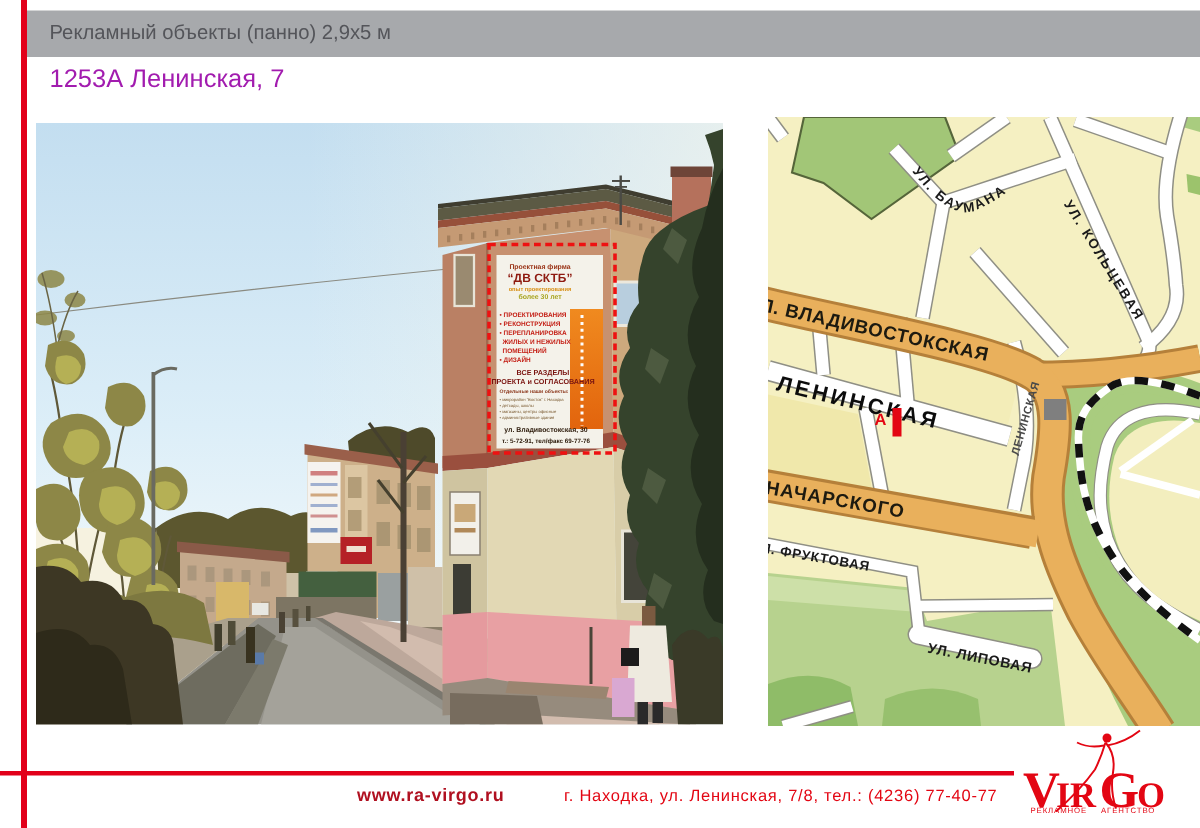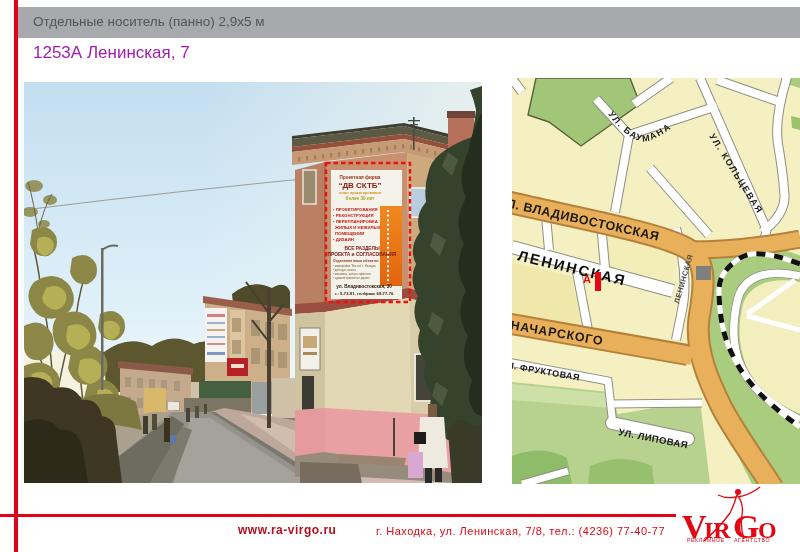--- a/index.html
+++ b/index.html
@@ -7,21 +7,21 @@
        font-family:"Liberation Sans", sans-serif;}
   .abs{position:absolute;}
 </style>
 </head>
 <body>
 
 <div class="abs" style="left:14px;top:0;width:3.5px;height:552px;background:#e2001a;"></div>
 
 <div class="abs" style="left:17.5px;top:7px;width:782.5px;height:31px;background:#a7a9ac;"></div>
 
-<div class="abs" style="left:33px;top:14px;font-size:13.5px;color:#54555a;">Отдельные носитель (панно) 2,9х5 м</div>
+<div class="abs" style="left:33px;top:14px;font-size:13.5px;color:#54555a;">Рекламный объекты (панно) 2,9х5 м</div>
 
 <div class="abs" style="left:33px;top:43px;font-size:17px;color:#a21caf;">1253А Ленинская, 7</div>
 
 <svg class="abs" style="left:24px;top:82px;" width="458" height="401" viewBox="0 0 458 401">
   <defs>
     <linearGradient id="sky" x1="0" y1="0" x2="0" y2="1">
       <stop offset="0" stop-color="#c3def0"></stop>
       <stop offset="0.5" stop-color="#dceef8"></stop>
       <stop offset="0.75" stop-color="#edf6fa"></stop>
     </linearGradient>

